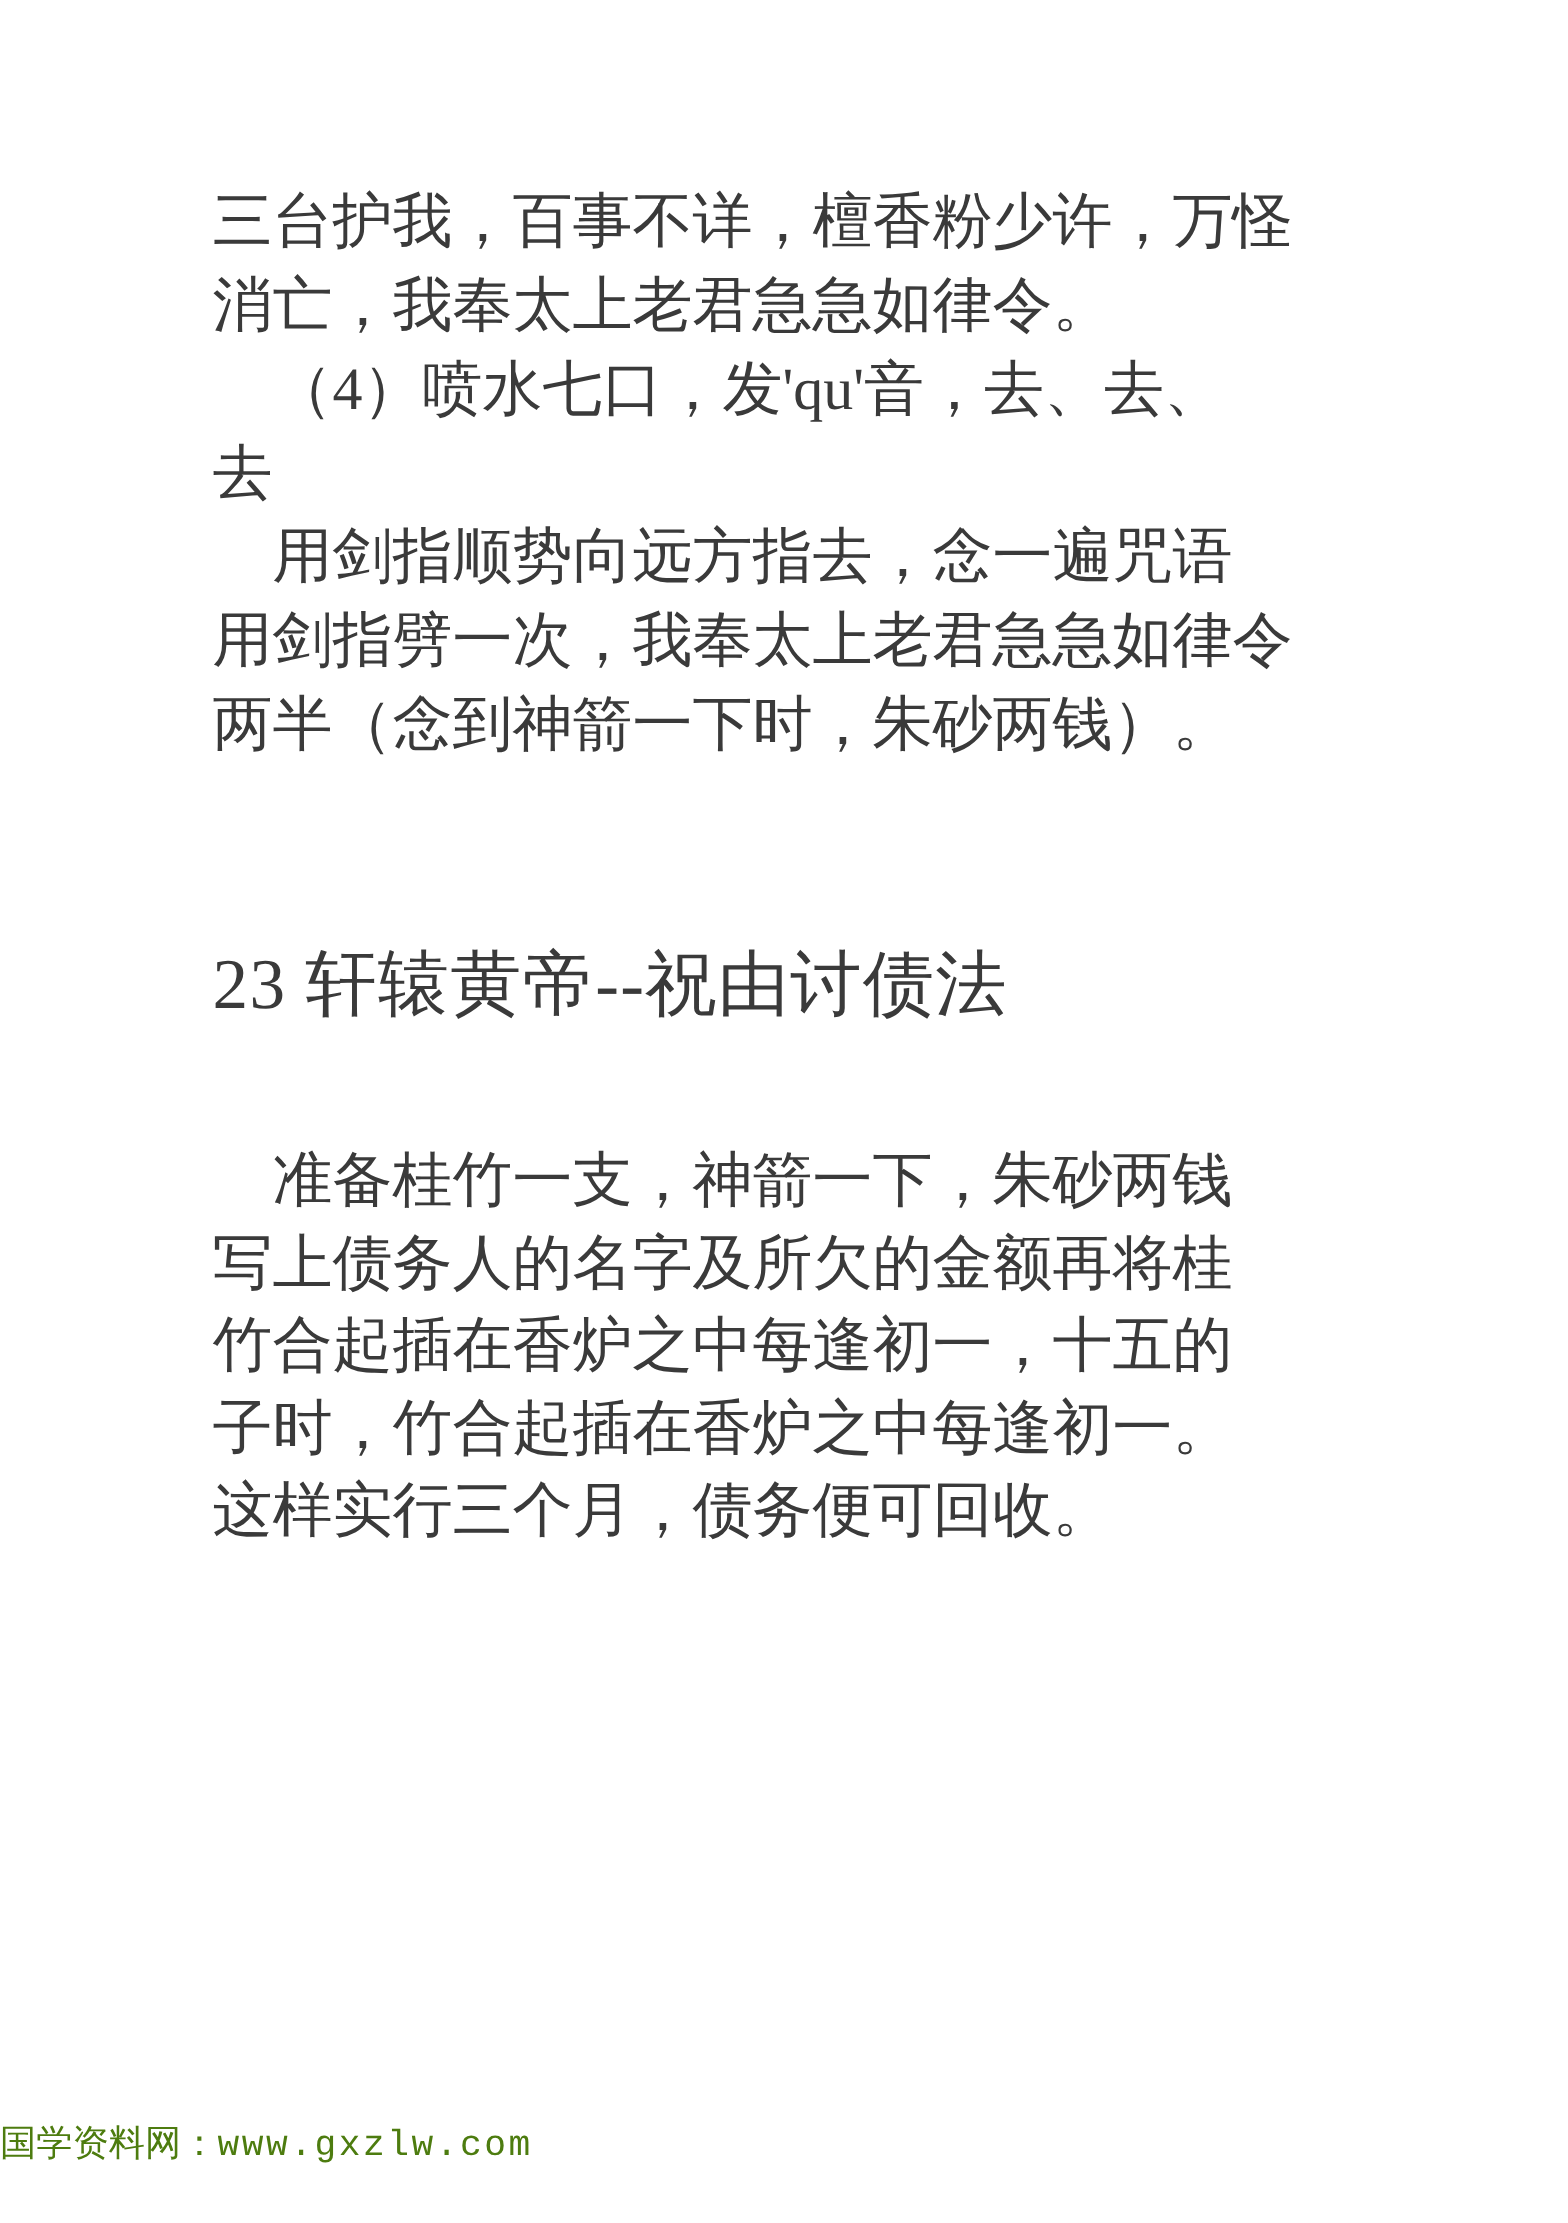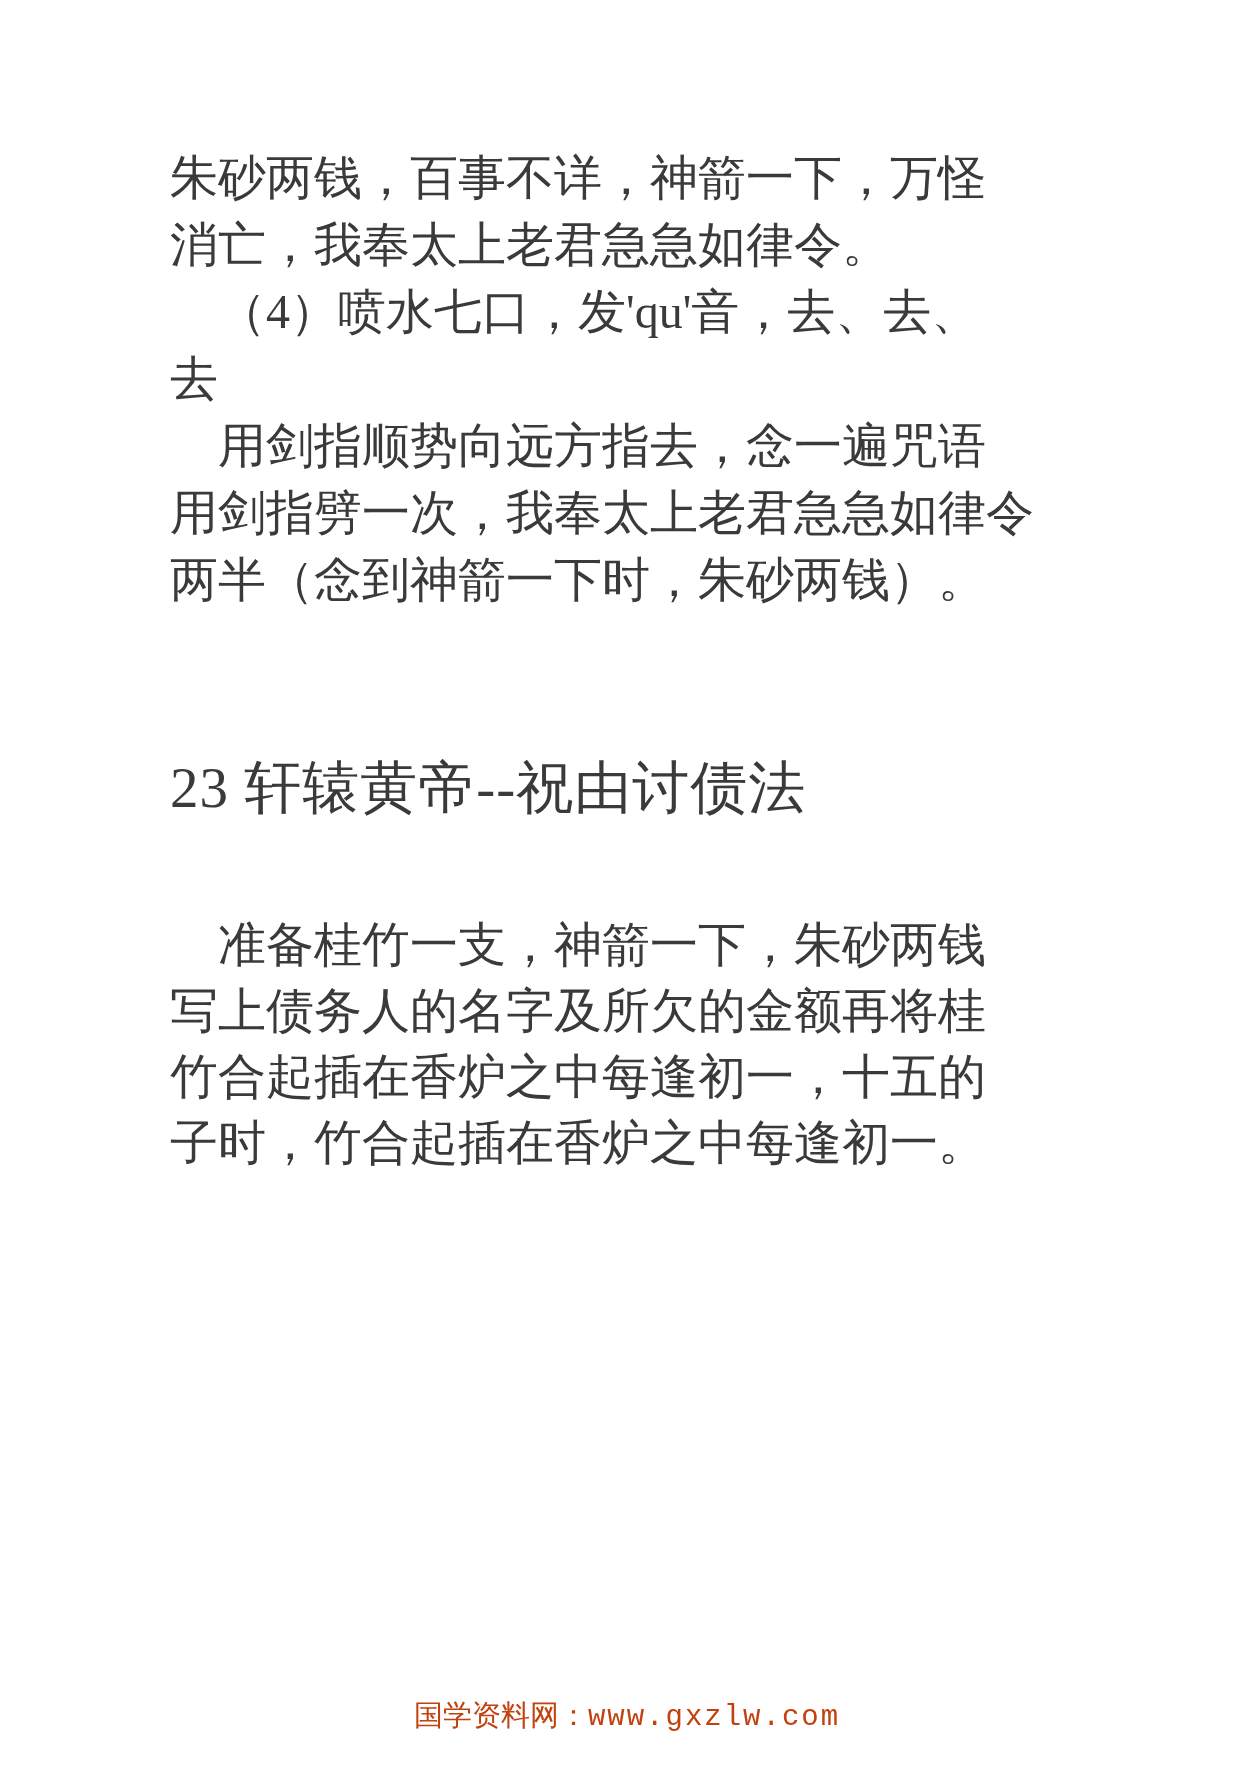--- a/index.html
+++ b/index.html
@@ -44,51 +44,52 @@
     letter-spacing: 1px;
     color: #3a3a3a;
     white-space: nowrap;
     font-family: "Liberation Serif", "DejaVu Serif", serif;
   }
   .footer {
     position: absolute;
     left: 0;
     right: 0;
     top: 1694px;
-    text-align: center;
+    text-align: left;
     font-size: 29px;
     line-height: 42px;
-    color: #c2410c;
+    color: #4d7c0f;
   }
   .footer .url {
     font-family: "Liberation Mono", "DejaVu Sans Mono", monospace;
     letter-spacing: 2px;
   }
 </style>
 </head>
 <body>
 
 <div class="page">
 
   <div class="text-block block-top">
-    <div class="line">朱砂两钱，百事不详，神箭一下，万怪</div>
+    <div class="line">三台护我，百事不详，檀香粉少许，万怪</div>
     <div class="line">消亡，我奉太上老君急急如律令。</div>
     <div class="line indent">（4）喷水七口，发'qu'音，去、去、</div>
     <div class="line">去</div>
     <div class="line indent">用剑指顺势向远方指去，念一遍咒语</div>
     <div class="line">用剑指劈一次，我奉太上老君急急如律令</div>
     <div class="line">两半（念到神箭一下时，朱砂两钱）。</div>
   </div>
 
   <h1 class="section-heading">23 轩辕黄帝--祝由讨债法</h1>
 
   <div class="text-block block-bottom">
     <div class="line indent">准备桂竹一支，神箭一下，朱砂两钱</div>
     <div class="line">写上债务人的名字及所欠的金额再将桂</div>
     <div class="line">竹合起插在香炉之中每逢初一，十五的</div>
     <div class="line">子时，竹合起插在香炉之中每逢初一。</div>
+    <div class="line">这样实行三个月，债务便可回收。</div>
   </div>
 
   <div class="footer">
     <span>国学资料网：</span><span class="url">www.gxzlw.com</span>
   </div>
 
 </div>
 
 </body></html>

